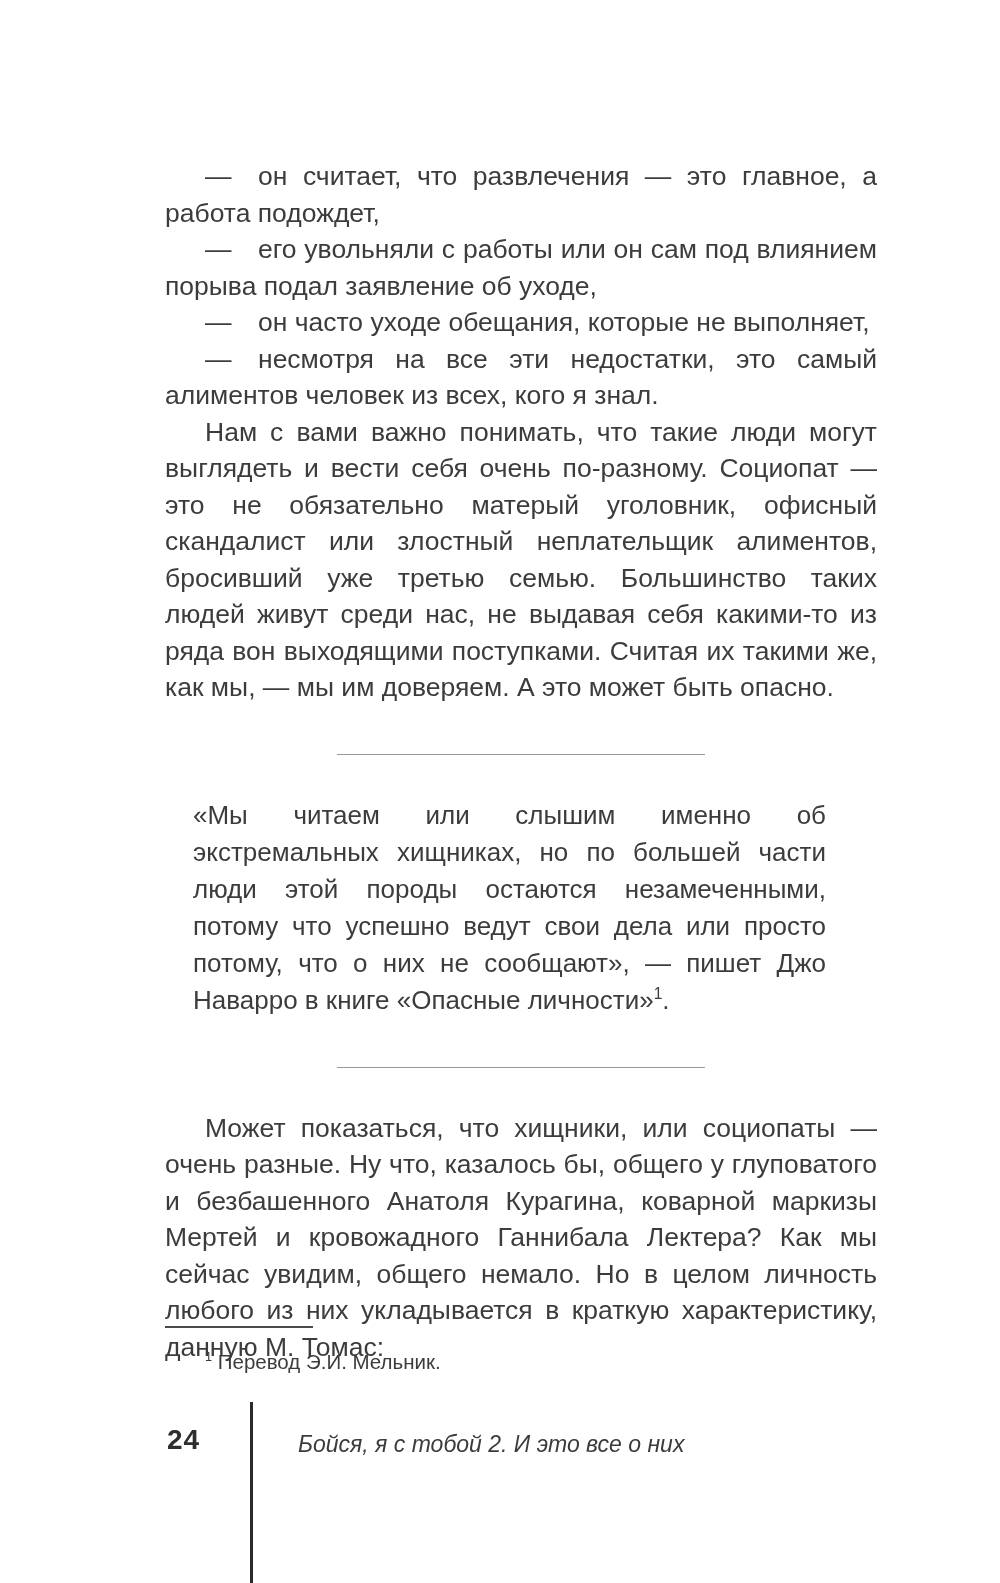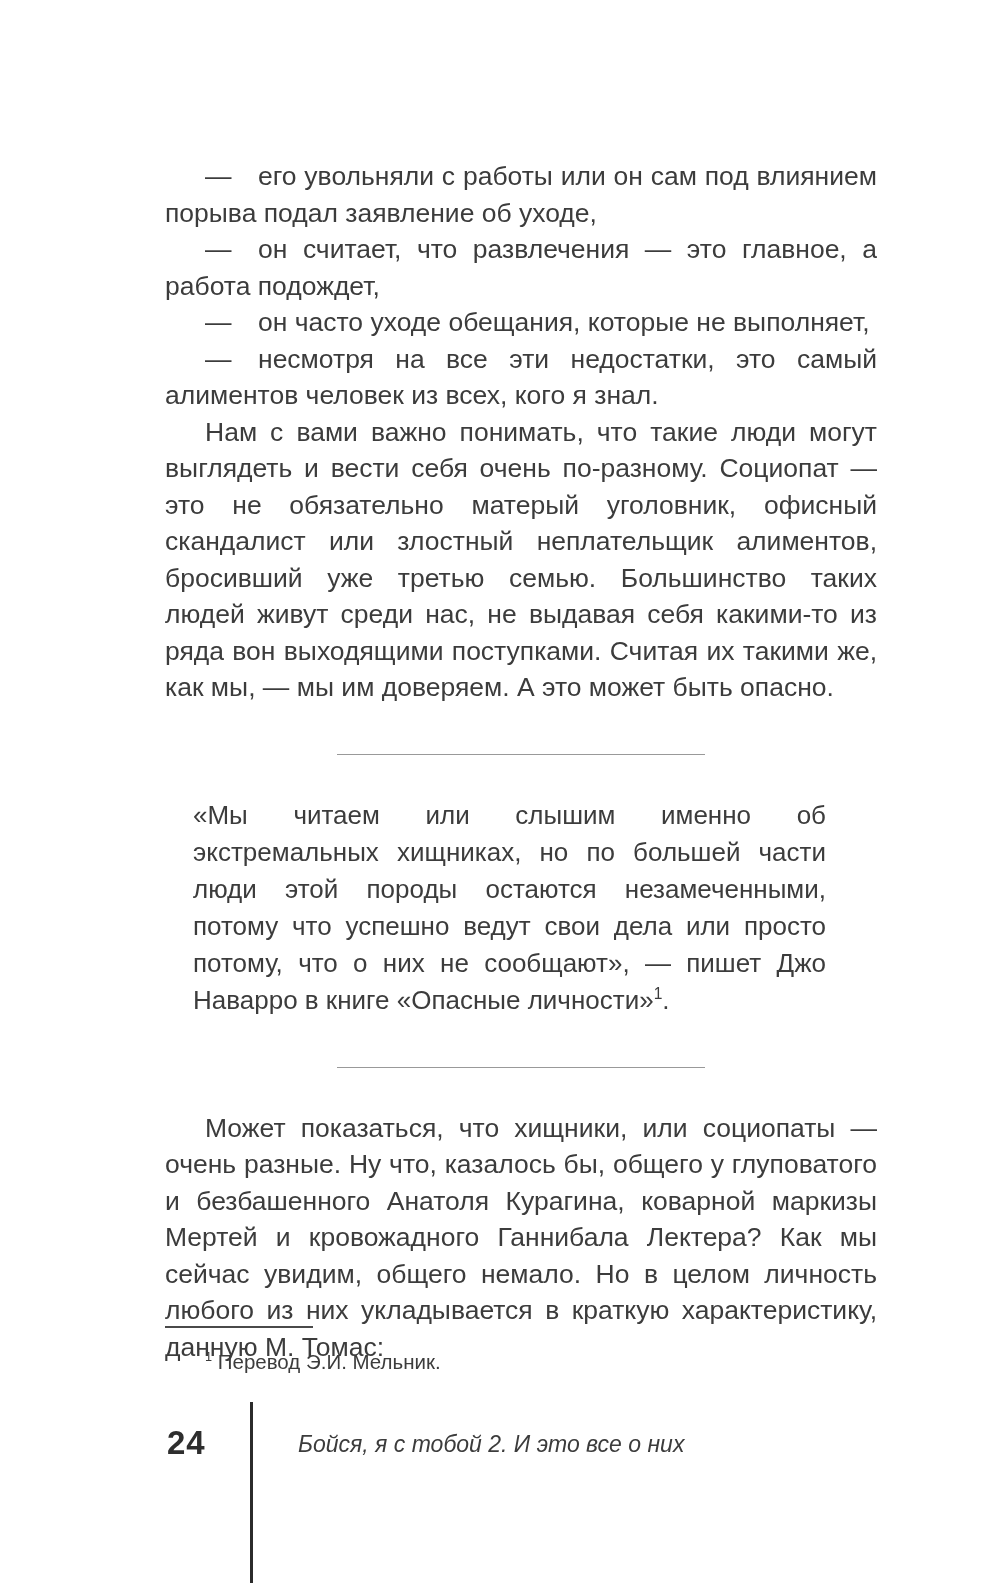--- a/index.html
+++ b/index.html
@@ -64,21 +64,21 @@
     line-height: 26px;
     color: #3c3c3c;
     padding-left: 40px;
   }
   .footnote-text sup { font-size: 62%; }
   .page-footer { position: absolute; left: 0; top: 0; width: 1000px; height: 1583px; pointer-events: none; }
   .page-number {
     position: absolute;
     left: 167px;
     top: 1424px;
-    font-size: 33px;
+    font-size: 28px;
     font-weight: bold;
     color: #2e2e2e;
     letter-spacing: 1px;
   }
   .footer-divider {
     position: absolute;
     left: 250px;
     top: 1402px;
     width: 2.5px;
     height: 181px;
@@ -92,22 +92,22 @@
     font-style: italic;
     color: #3c3c3c;
   }
 </style>
 </head>
 <body>
 
 <div class="page">
 
   <main class="text-block">
+    <p class="para">—  он считает, что развлечения — это главное, а работа подождет,</p>
     <p class="para">—  его увольняли с работы или он сам под влиянием порыва подал заявление об уходе,</p>
-    <p class="para">—  он считает, что развлечения — это главное, а работа подождет,</p>
     <p class="para">—  он часто уходе обещания, которые не выполняет,</p>
     <p class="para">—  несмотря на все эти недостатки, это самый алиментов человек из всех, кого я знал.</p>
     <p class="para">Нам с вами важно понимать, что такие люди могут выглядеть и вести себя очень по-разному. Социопат — это не обязательно матерый уголовник, офисный скандалист или злостный неплательщик алиментов, бросивший уже третью семью. Большинство таких людей живут среди нас, не выдавая себя какими-то из ряда вон выходящими поступками. Считая их такими же, как мы, — мы им доверяем. А это может быть опасно.</p>
 
     <div class="quote-sep"></div>
 
     <div class="quote"><span>«Мы читаем или слышим именно об экстремальных хищниках, но по большей части люди этой породы остаются незамеченными, потому что успешно ведут свои дела или просто потому, что о них не сообщают», — пишет Джо Наварро в книге «Опасные личности»</span><sup class="fn-ref">1</sup><span>.</span></div>
 
     <div class="quote-sep"></div>
 

